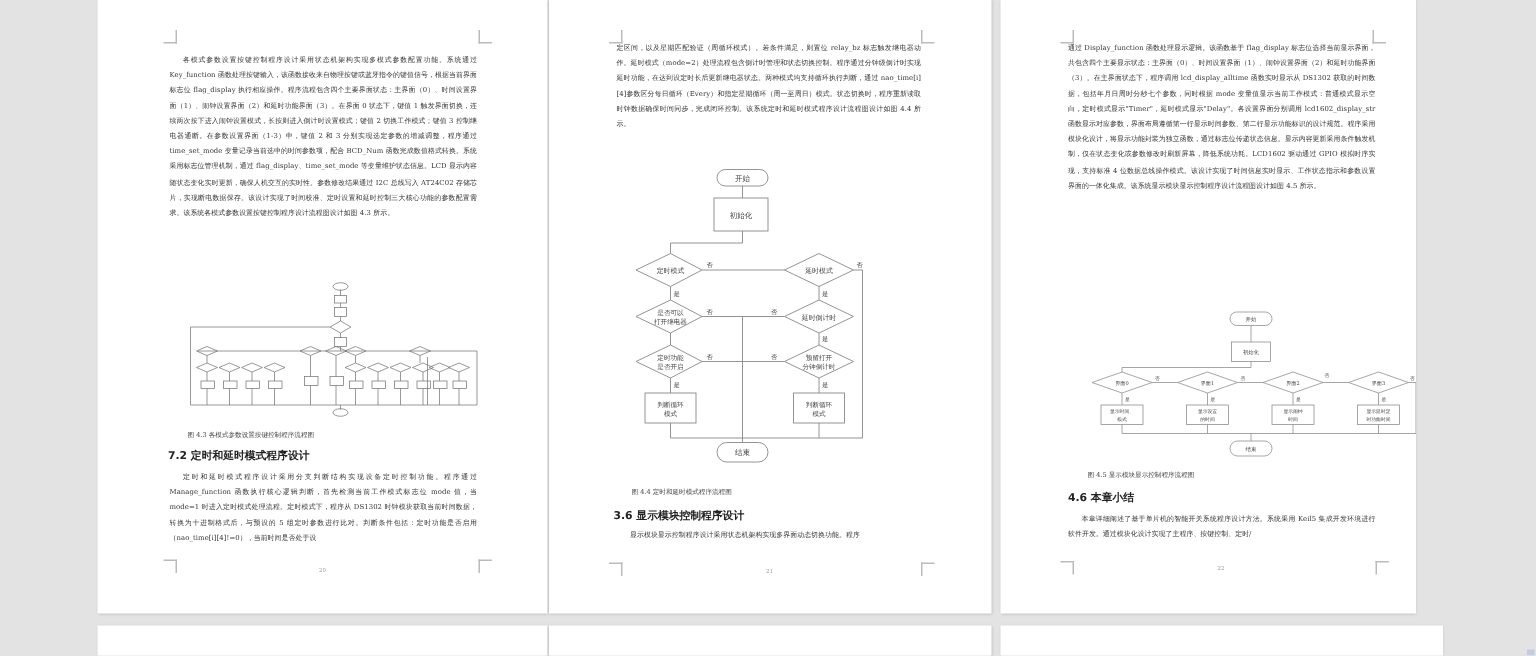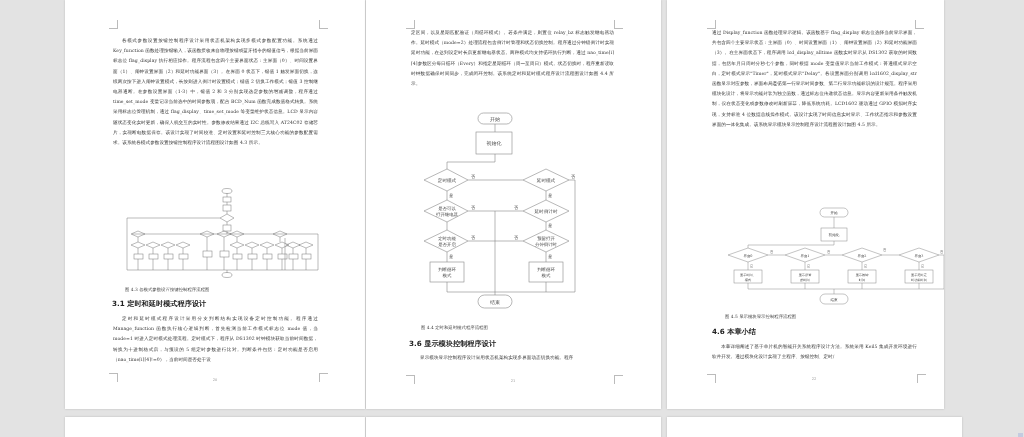--- a/index.html
+++ b/index.html
@@ -106,21 +106,21 @@
         <line x1="162" y1="71" x2="162" y2="82"></line>
       <line x1="160" y1="49" x2="160" y2="54"></line>
         <line x1="173" y1="60" x2="173" y2="66"></line>
         <line x1="173" y1="71" x2="173" y2="82"></line>
       <line x1="186" y1="60" x2="186" y2="66"></line>
         <line x1="186" y1="71" x2="186" y2="82"></line>
       <line x1="165" y1="50" x2="165" y2="82"></line>
     </g>
   </svg>
   <div class="caption" style="left:60px;top:287px;">图 4.3 各模式参数设置按键控制程序流程图</div>
-  <div class="heading" style="left:47px;top:299px;">3.1  定时和延时模式程序设计</div>
+  <div class="heading" style="left:47px;top:299px;">7.2  定时和延时模式程序设计</div>
   <div class="text" style="left:48px;top:314px;width:205px;">
     <p>定时和延时模式程序设计采用分支判断结构实现设备定时控制功能。程序通过 Manage_function 函数执行核心逻辑判断，首先检测当前工作模式标志位 mode 值，当 mode=1 时进入定时模式处理流程。定时模式下，程序从 DS1302 时钟模块获取当前时间数据，转换为十进制格式后，与预设的 5 组定时参数进行比对。判断条件包括：定时功能是否启用（nao_time[i][4]!=0），当前时间是否处于设</p>
   </div>
   <div class="corner c-bl" style="left:44px;top:373px;"></div>
   <div class="corner c-br" style="left:254px;top:373px;"></div>
   <div class="pnum" style="left:140px;top:378px;">20</div>
 </div>
 
 <div class="page p2">
   <div class="corner c-tl" style="left:40px;top:20px;"></div>

